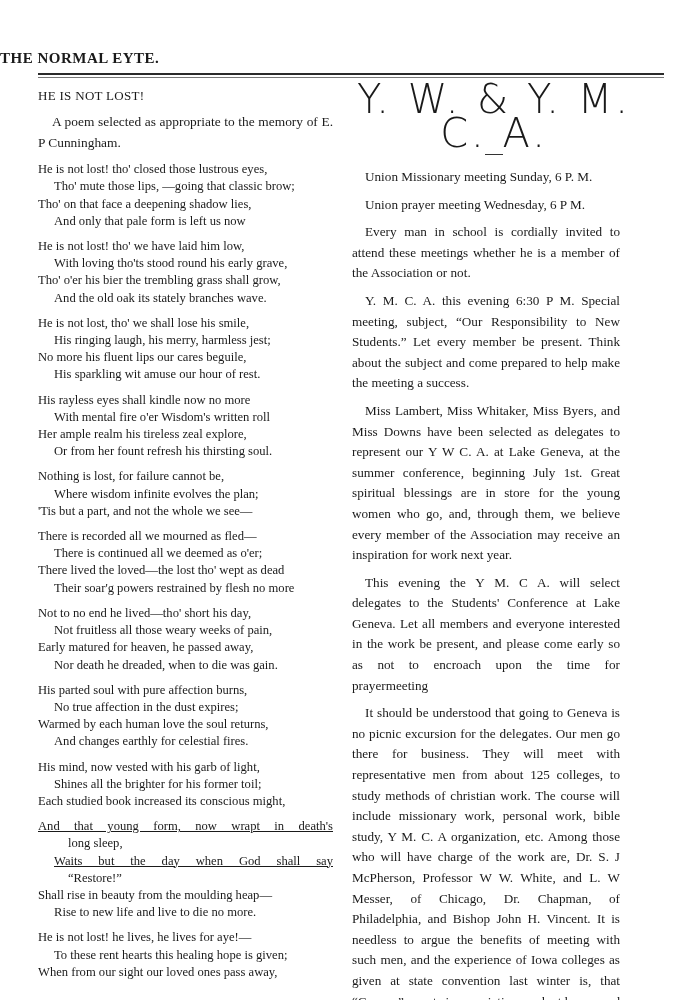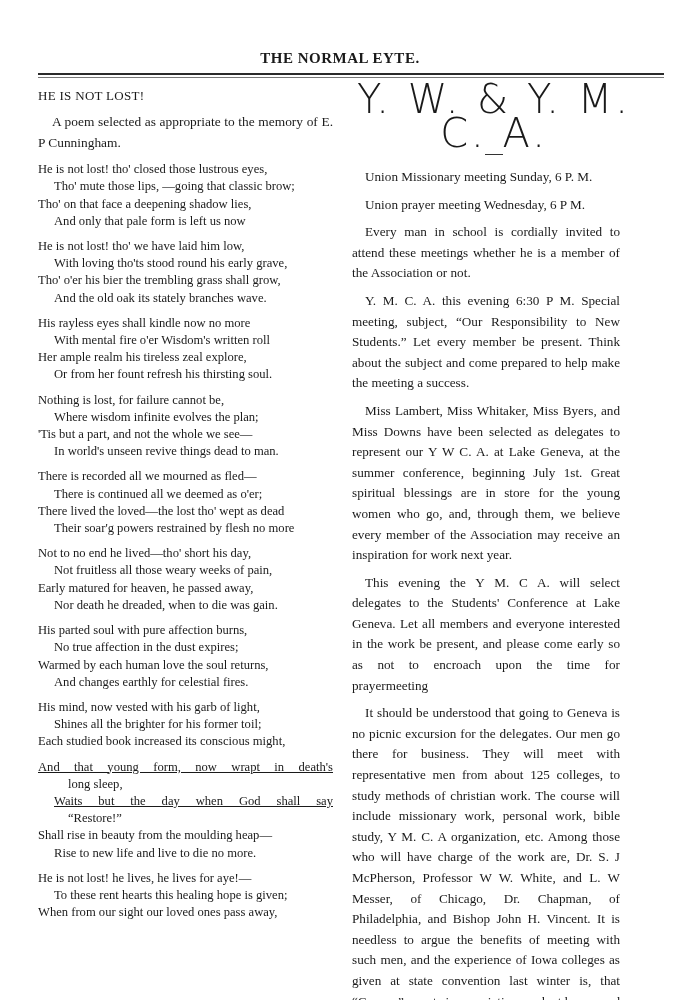--- a/index.html
+++ b/index.html
@@ -3,21 +3,21 @@
 <meta charset="utf-8">
 <style>
   html, body { margin: 0; padding: 0; background: #ffffff; }
   body {
     width: 680px; height: 1000px; position: relative; overflow: hidden;
     font-family: "Liberation Serif", "DejaVu Serif", serif;
     color: #1a1a1a;
   }
   .masthead {
     position: absolute; top: 50px; left: 0; width: 680px;
-    text-align: center; font-weight: bold; font-size: 15px; letter-spacing: 0.5px;
+    text-align: left; font-weight: bold; font-size: 15px; letter-spacing: 0.5px;
   }
   .rule {
     position: absolute; top: 73px; left: 38px; width: 626px; height: 0;
     border-top: 2px solid #2a2a2a;
   }
   .rule2 {
     position: absolute; top: 77px; left: 38px; width: 626px; height: 0;
     border-top: 1px solid #777;
   }
   .col {
@@ -60,30 +60,35 @@
     <div class="line">Tho' on that face a deepening shadow lies,</div>
     <div class="line indent">And only that pale form is left us now</div>
   </div>
   <div class="stanza">
     <div class="line">He is not lost! tho' we have laid him low,</div>
     <div class="line indent">With loving tho'ts stood round his early grave,</div>
     <div class="line">Tho' o'er his bier the trembling grass shall grow,</div>
     <div class="line indent">And the old oak its stately branches wave.</div>
   </div>
   <div class="stanza">
+    <div class="line">He is not lost, tho' we shall lose his smile,</div>
+    <div class="line indent">His ringing laugh, his merry, harmless jest;</div>
+    <div class="line">No more his fluent lips our cares beguile,</div>
+    <div class="line indent">His sparkling wit amuse our hour of rest.</div>
+  </div>
+  <div class="stanza">
     <div class="line">His rayless eyes shall kindle now no more</div>
     <div class="line indent">With mental fire o'er Wisdom's written roll</div>
     <div class="line">Her ample realm his tireless zeal explore,</div>
     <div class="line indent">Or from her fount refresh his thirsting soul.</div>
   </div>
   <div class="stanza">
     <div class="line">Nothing is lost, for failure cannot be,</div>
     <div class="line indent">Where wisdom infinite evolves the plan;</div>
     <div class="line">'Tis but a part, and not the whole we see—</div>
-    <div class="line indent">In world's unseen revive things dead to man.</div>
   </div>
   <div class="stanza">
     <div class="line">There is recorded all we mourned as fled—</div>
     <div class="line indent">There is continued all we deemed as o'er;</div>
     <div class="line">There lived the loved—the lost tho' wept as dead</div>
     <div class="line indent">Their soar'g powers restrained by flesh no more</div>
   </div>
   <div class="stanza">
     <div class="line">Not to no end he lived—tho' short his day,</div>
     <div class="line indent">Not fruitless all those weary weeks of pain,</div>

